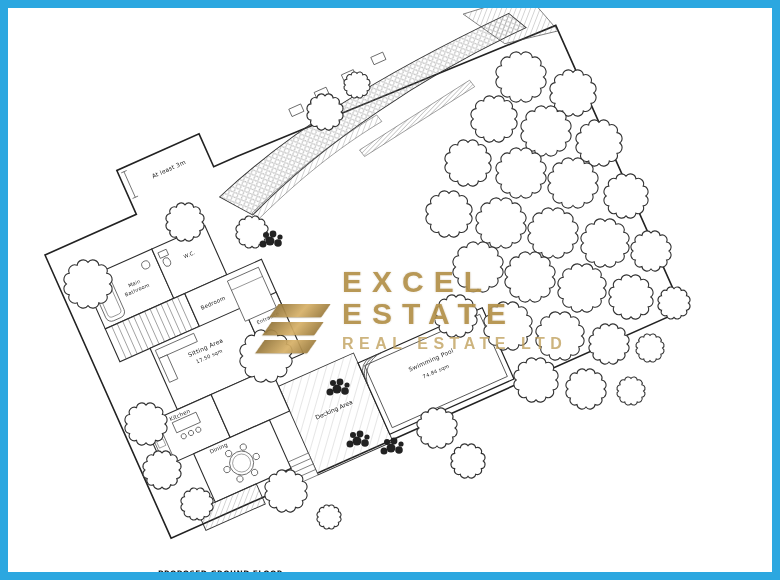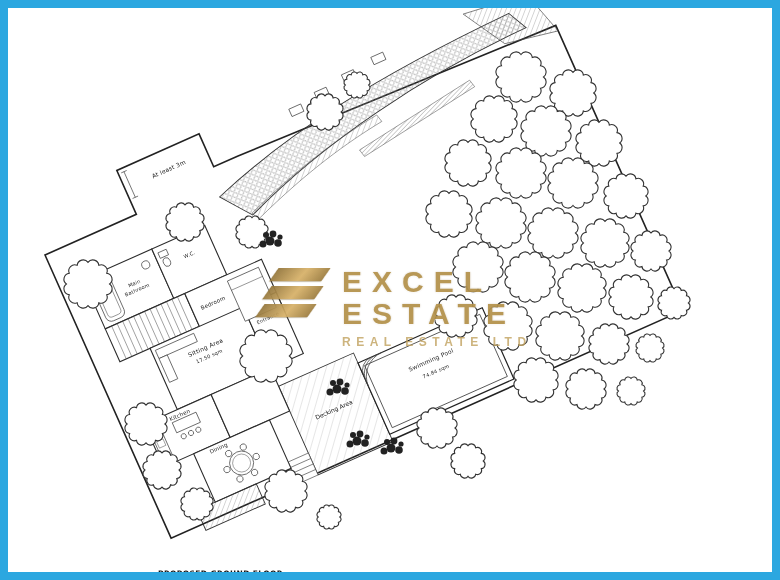--- a/index.html
+++ b/index.html
@@ -13,37 +13,37 @@
   .thin{fill:none; stroke:#444; stroke-width:0.7;}
   .lbl{
     font-family:"DejaVu Sans", sans-serif; fill:#222;
     text-anchor:middle; letter-spacing:.2px;
   }
   .lblw{
     font-family:"DejaVu Sans", sans-serif; fill:#111; text-anchor:middle;
     stroke:#fff; stroke-width:2px; paint-order:stroke;
   }
   .watermark{
-    position:absolute; left:252px; top:258px; display:flex; align-items:flex-start;
+    position:absolute; left:252px; top:258px; display:flex; align-items:flex-end;
     gap:16px; opacity:.93; pointer-events:none;
   }
   .wm-logo{display:flex; flex-direction:column; gap:5px; padding-top:2px;}
   .bar{
     width:52px; height:13px; transform:skewX(-35deg);
     background:linear-gradient(100deg,#93753a,#d7b168 55%,#9c7c3e);
     box-shadow:0 1px 1px rgba(120,95,40,.45);
   }
   .b1{margin-left:14px;} .b2{margin-left:7px;} .b3{margin-left:0;}
   .wm-big{
     font-size:30px; font-weight:800; letter-spacing:10px; color:#b3914a;
     line-height:1.08;
     text-shadow:0 1px 0 rgba(255,255,255,.6), 0 0 2px rgba(122,95,42,.35);
   }
   .wm-small{
-    font-size:12px; font-weight:700; letter-spacing:5.5px; color:#c0a05c;
+    font-size:16px; font-weight:700; letter-spacing:5.5px; color:#c0a05c;
     margin-top:4px; opacity:.85;
   }
   .plan-title{
     position:absolute; left:150px; top:561px; font-size:7.5px; font-weight:700;
     text-decoration:underline; letter-spacing:.4px; color:#111;
     font-family:"DejaVu Sans", sans-serif;
   }
 </style>
 </head>
 <body>

